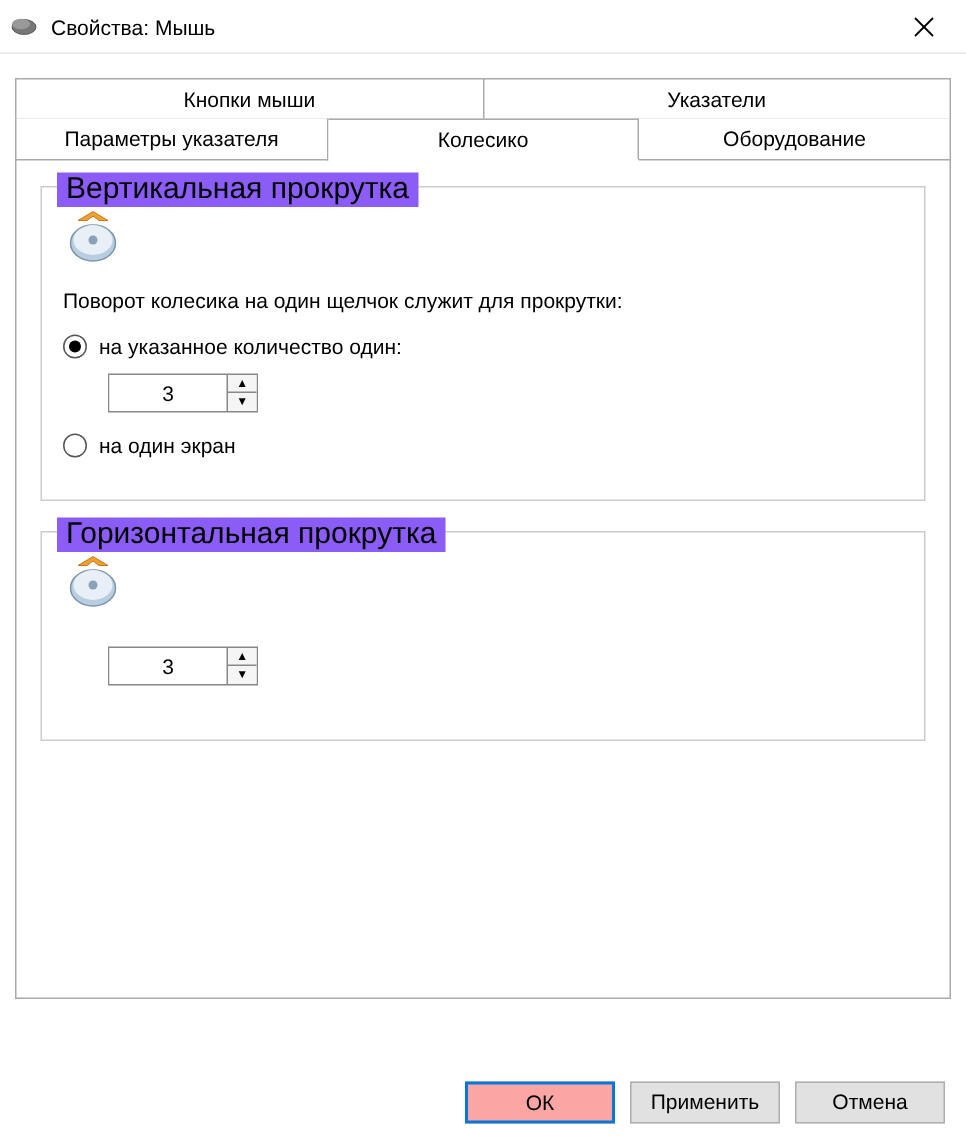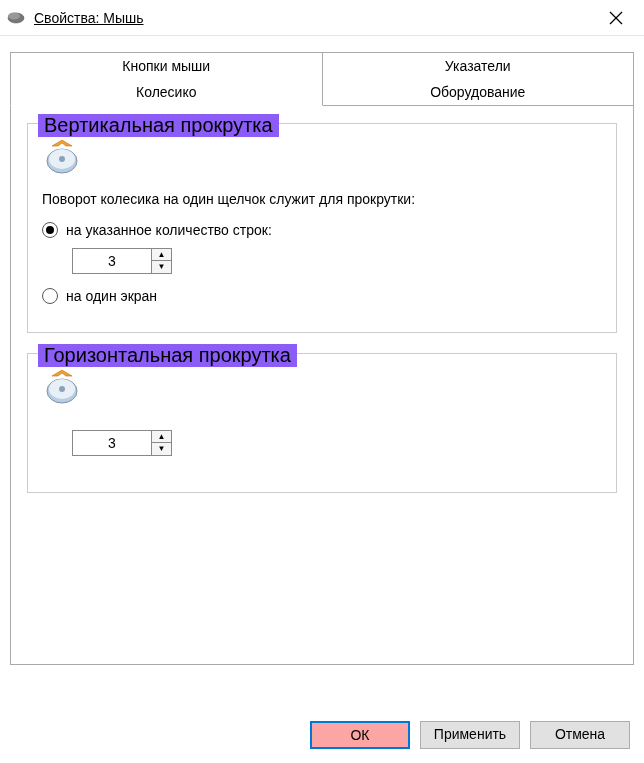--- a/index.html
+++ b/index.html
@@ -11,21 +11,20 @@
       height: 763px;
       overflow: hidden;
     }
     .window { width: 100%; height: 100%; display: flex; flex-direction: column; }
     .titlebar {
       height: 36px;
       display: flex;
       align-items: center;
       padding: 0 6px;
       border-bottom: 1px solid #e5e5e5;
-      text-decoration: underline;
     }
     .titlebar .icon {
       width: 20px; height: 14px;
       margin-right: 8px;
       display: inline-block;
     }
     .titlebar .title { font-size: 14px; color: #000; }
     .titlebar .spacer { flex: 1; }
     .close-btn {
       width: 44px; height: 36px;
@@ -196,20 +195,21 @@
     </div>
   </div>
 
   <div class="content" style="position:relative;">
     <div class="tab-rows">
       <div class="tab-row top">
         <div class="tab">Кнопки мыши</div>
         <div class="tab">Указатели</div>
       </div>
       <div class="tab-row bottom">
+        <div class="tab">Параметры указателя</div>
         <div class="tab active">Колесико</div>
         <div class="tab">Оборудование</div>
       </div>
     </div>
 
     <div class="tab-panel">
 
       <div class="groupbox">
         <div class="group-title">Вертикальная прокрутка</div>
         <div class="group-body">
@@ -218,21 +218,21 @@
               <ellipse cx="20" cy="23" rx="15" ry="12" fill="#b8cde0" stroke="#7a93aa" stroke-width="1"></ellipse>
               <ellipse cx="20" cy="21" rx="13" ry="10" fill="#e8eff6"></ellipse>
               <circle cx="20" cy="21" r="3" fill="#8aa2b8"></circle>
               <path d="M10 8 L20 2 L30 8 L24 8 L20 5 L16 8 Z" fill="#f0a030" stroke="#c07010" stroke-width="0.6"></path>
             </svg>
           </span>
           <div class="group-text-col">
             <div class="desc">Поворот колесика на один щелчок служит для прокрутки:</div>
             <div class="radio-row">
               <div class="radio-circle checked"></div>
-              <span class="radio-label">на указанное количество строк:</span>
+              <span class="radio-label">на указанное количество один:</span>
             </div>
             <div class="spinner">
               <input type="text" value="3" style="">
               <div class="spin-btns">
                 <div class="spin-btn">▲</div>
                 <div class="spin-btn">▼</div>
               </div>
             </div>
             <div class="radio-row">
               <div class="radio-circle"></div>

